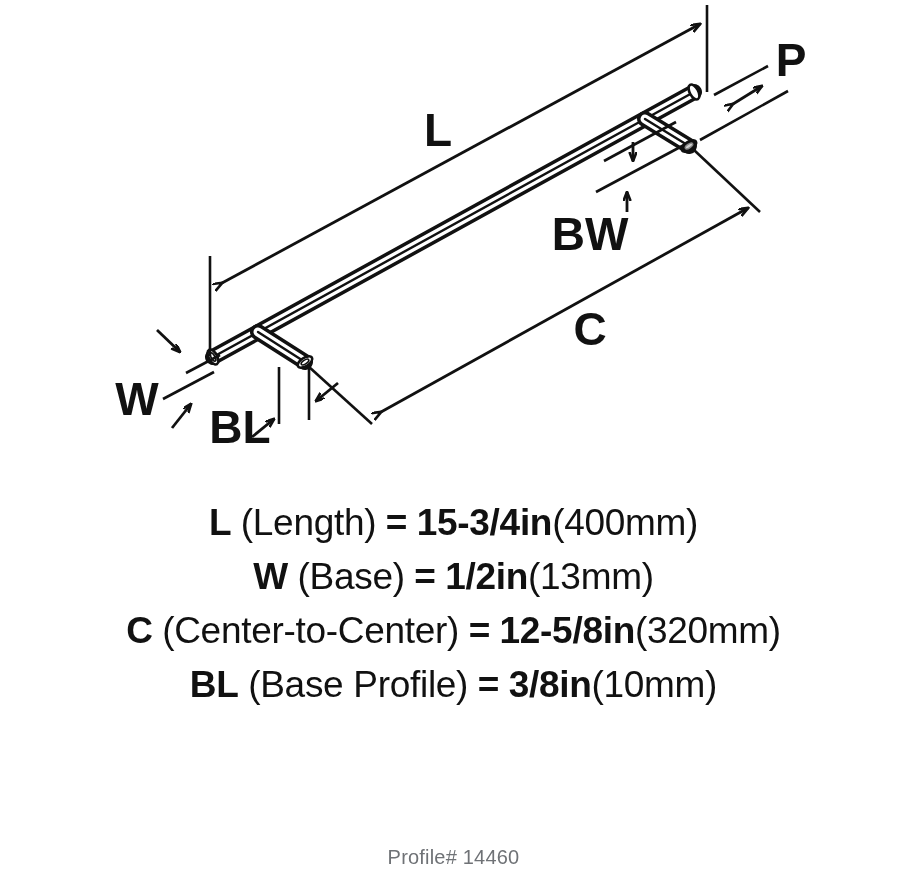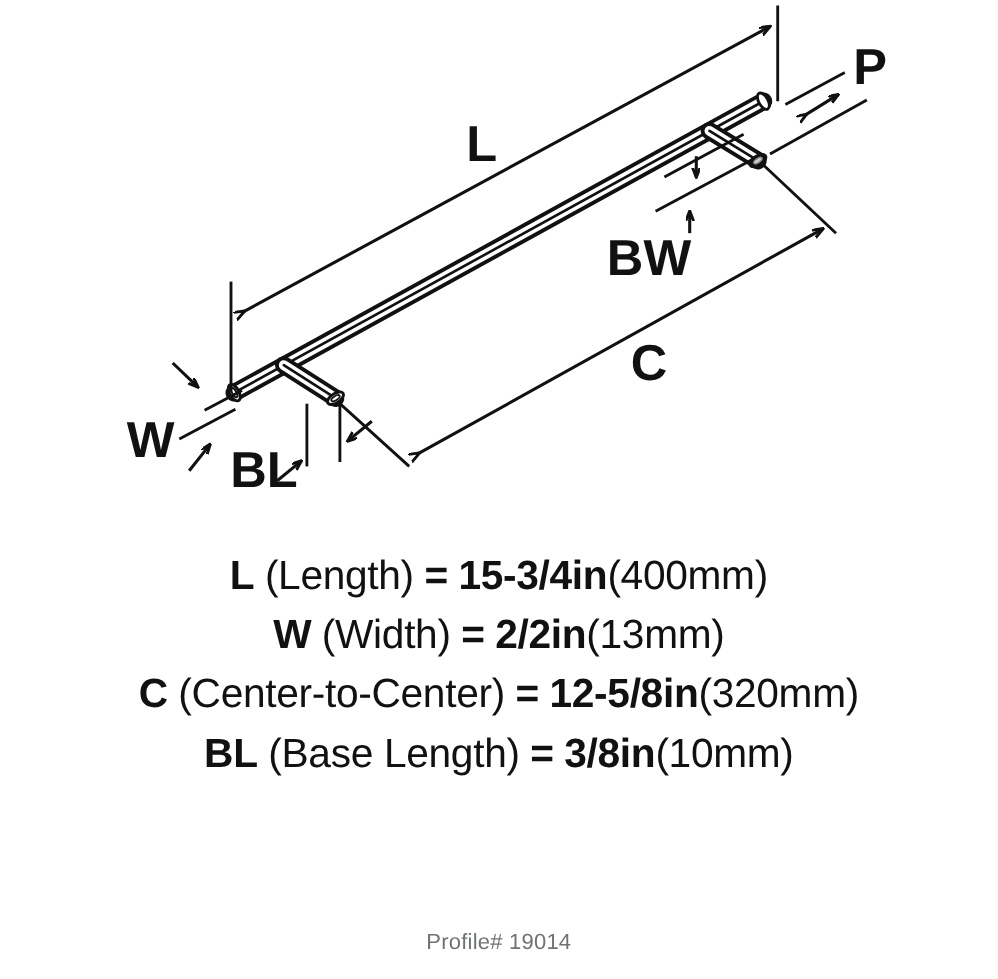--- a/index.html
+++ b/index.html
@@ -142,23 +142,23 @@
       <text class="dim-label" x="240" y="443" font-size="46" text-anchor="middle">BL</text>
     </g>
   </svg>
 </div>
 
 <div id="spec-list">
   <div class="spec-line">
     <span class="abbr">L</span><span class="sp"></span><span class="name">(Length)</span><span class="sp"></span><span class="eq">=</span><span class="sp"></span><span class="val">15-3/4in</span><span class="metric">(400mm)</span>
   </div>
   <div class="spec-line">
-    <span class="abbr">W</span><span class="sp"></span><span class="name">(Width)</span><span class="sp"></span><span class="eq">=</span><span class="sp"></span><span class="val">2/2in</span><span class="metric">(13mm)</span>
+    <span class="abbr">W</span><span class="sp"></span><span class="name">(Base)</span><span class="sp"></span><span class="eq">=</span><span class="sp"></span><span class="val">1/2in</span><span class="metric">(13mm)</span>
   </div>
   <div class="spec-line">
     <span class="abbr">C</span><span class="sp"></span><span class="name">(Center-to-Center)</span><span class="sp"></span><span class="eq">=</span><span class="sp"></span><span class="val">12-5/8in</span><span class="metric">(320mm)</span>
   </div>
   <div class="spec-line">
-    <span class="abbr">BL</span><span class="sp"></span><span class="name">(Base Length)</span><span class="sp"></span><span class="eq">=</span><span class="sp"></span><span class="val">3/8in</span><span class="metric">(10mm)</span>
+    <span class="abbr">BL</span><span class="sp"></span><span class="name">(Base Profile)</span><span class="sp"></span><span class="eq">=</span><span class="sp"></span><span class="val">3/8in</span><span class="metric">(10mm)</span>
   </div>
 </div>
 
-<div id="profile-number">Profile# 19014</div>
+<div id="profile-number">Profile# 14460</div>
 
 </body></html>

